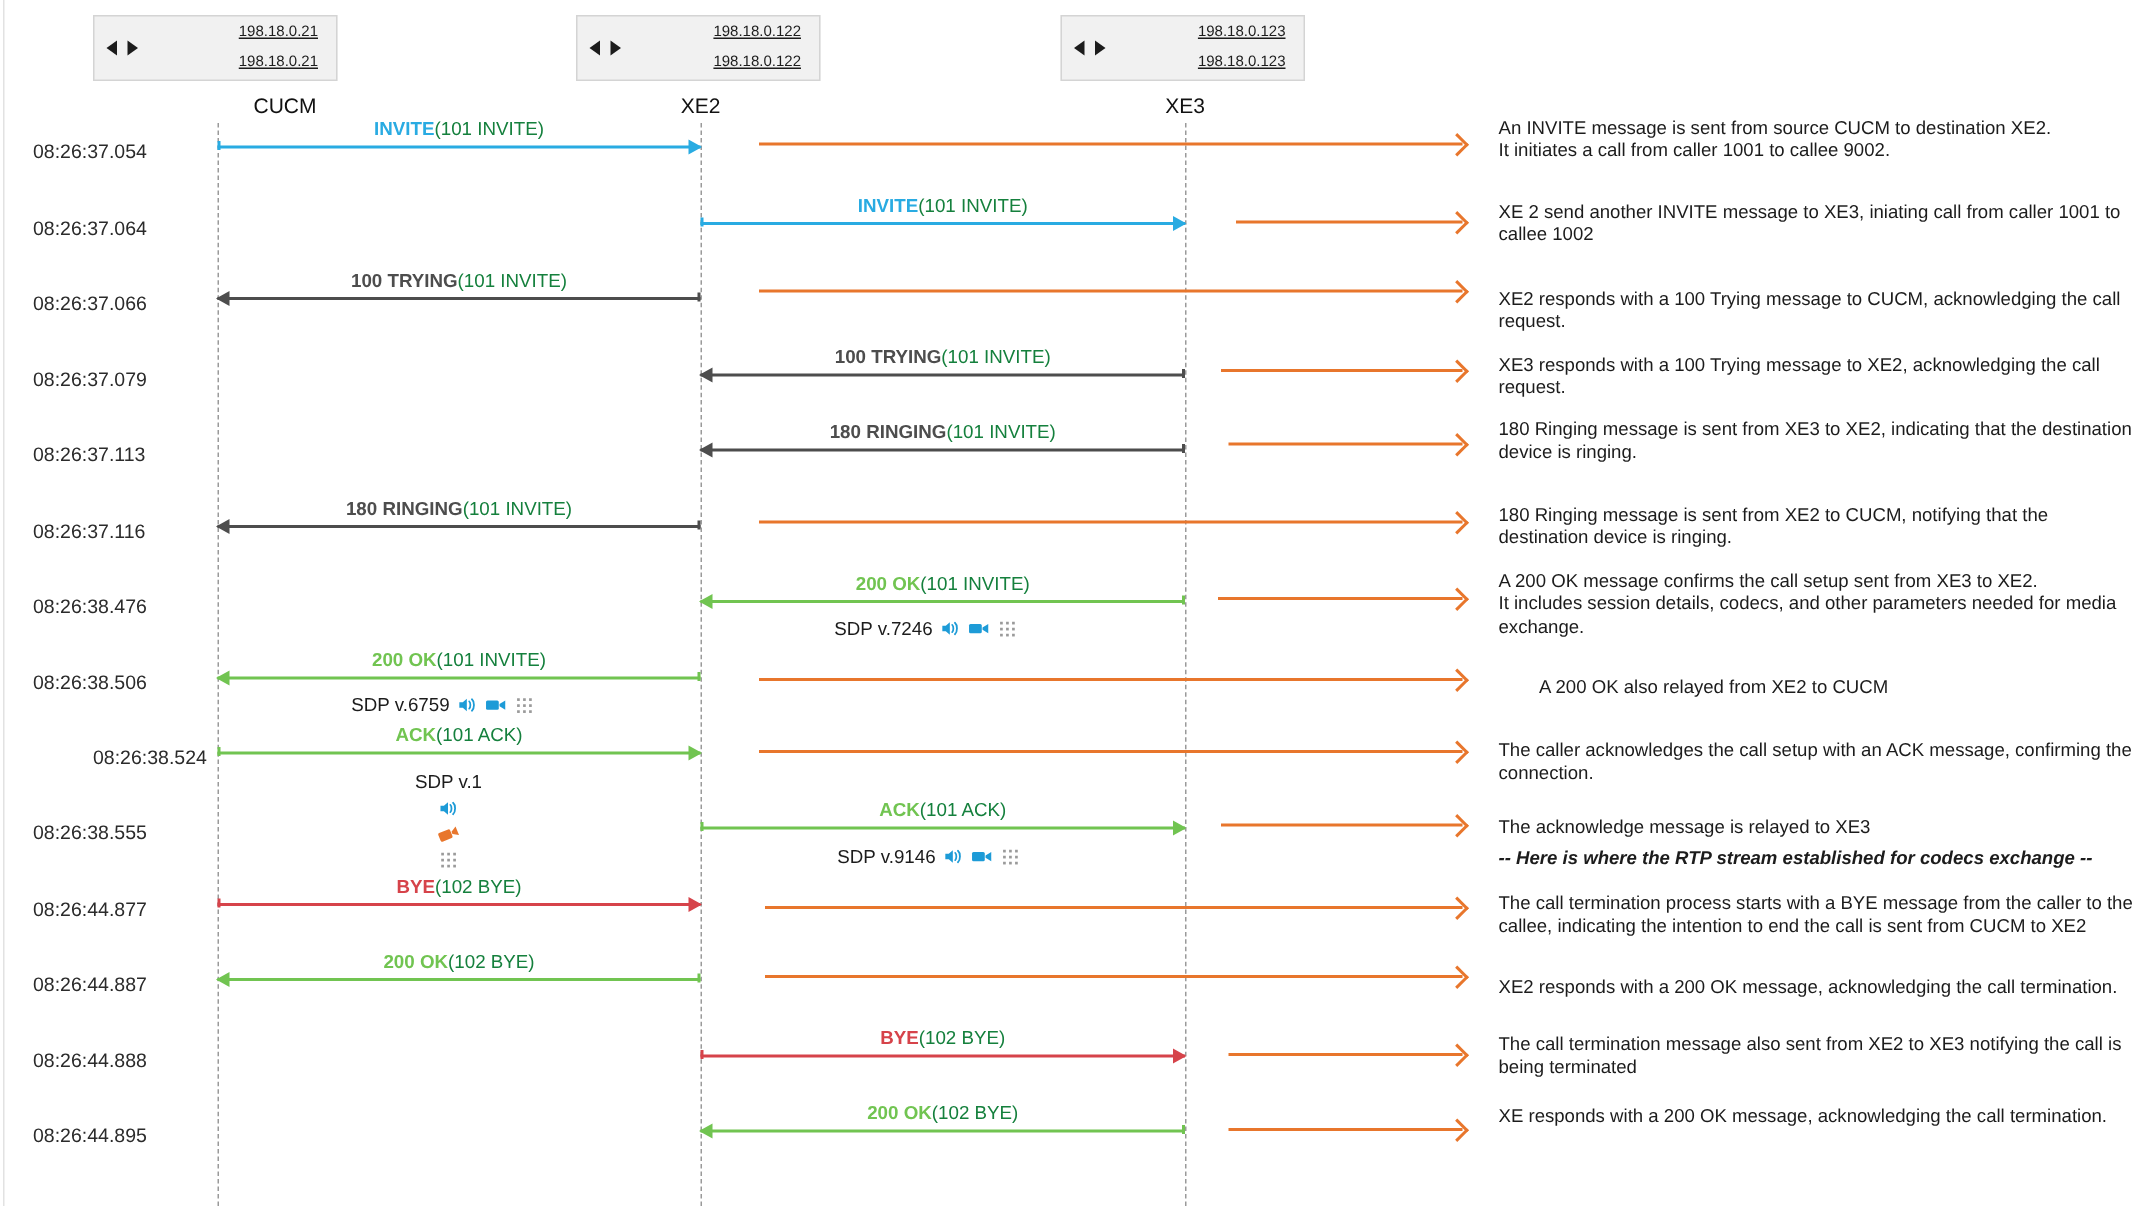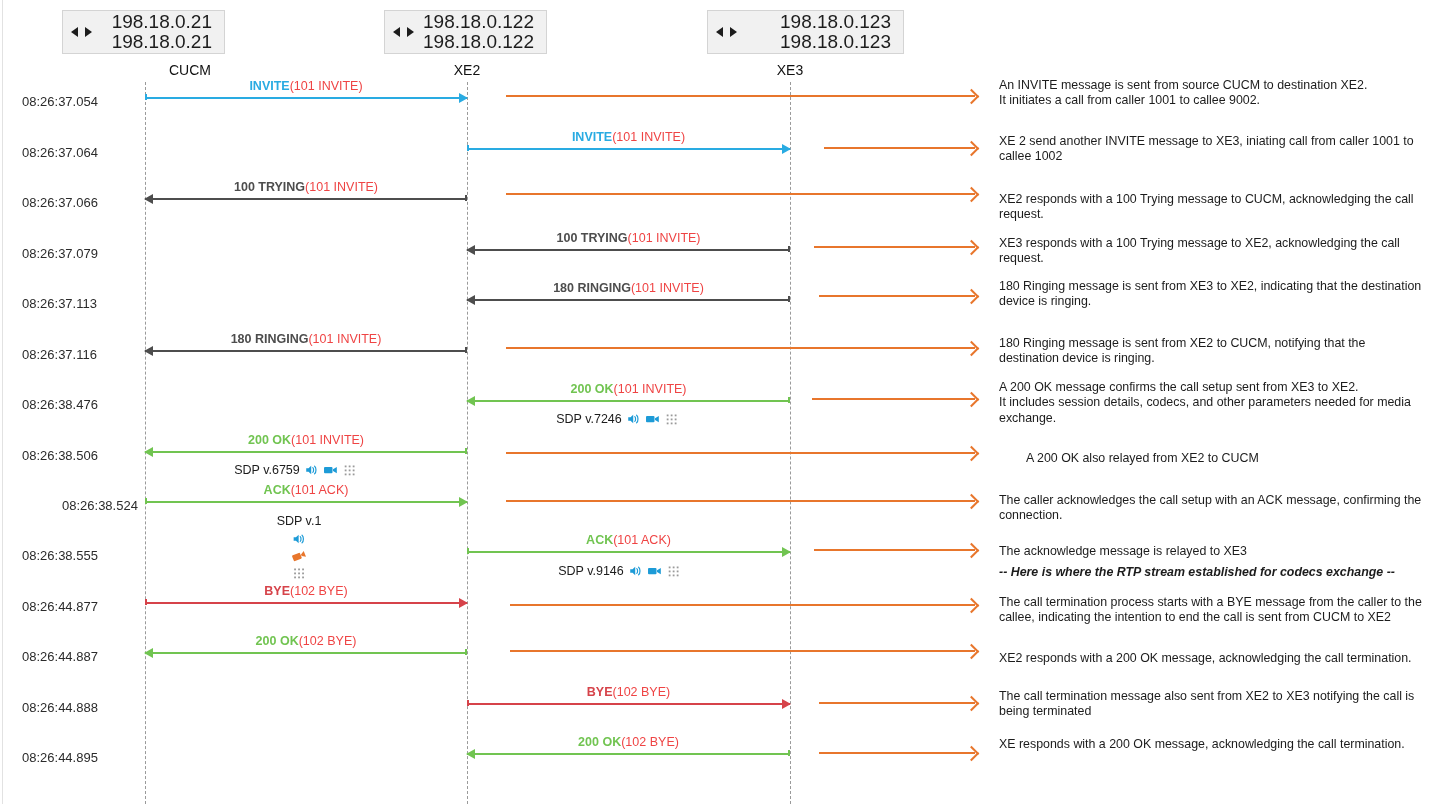--- a/index.html
+++ b/index.html
@@ -41,24 +41,25 @@
   .tri-r { border-left: 7px solid #1c1c1c; }
   .host-ips {
     display: flex;
     flex-direction: column;
     justify-content: center;
     align-items: flex-end;
     flex: 1;
     padding-right: 6px;
   }
   .host-ips span {
-    font-size: 19px;
+    font-size: 10px;
     color: #1c1c1c;
     line-height: 20px;
     white-space: nowrap;
+    text-decoration: underline;
   }
   .host-label {
     position: absolute;
     font-size: 14px;
     color: #111;
     transform: translateX(-50%);
     white-space: nowrap;
   }
 
   
@@ -115,21 +116,21 @@
   .arrow.left  .tail { right: 0; }
 
   .msg-label {
     position: absolute;
     font-size: 12.5px;
     white-space: nowrap;
     transform: translate(-50%, -100%);
     line-height: 14px;
   }
   .msg-label b { font-weight: bold; }
-  .msg-label .cid { color: #ef4444; font-weight: normal; margin-left: 0; }
+  .msg-label .cid { color: #15803d; font-weight: normal; margin-left: 0; }
 
   
   .sdp {
     position: absolute;
     font-size: 12.5px;
     color: #1c1c1c;
     white-space: nowrap;
     transform: translateX(-50%);
     display: flex;
     align-items: center;
@@ -190,21 +191,21 @@
         <div class="host-nav">
           <div class="tri-l"></div>
           <div class="tri-r"></div>
         </div>
         <div class="host-ips">
           <span>198.18.0.122</span>
           <span>198.18.0.122</span>
         </div>
       </div>
       <div class="host-label" style="left: 467px; top: 62px;">XE2</div>
-      <div class="host-box" style="left: 707px; top: 10px; width: 197px;">
+      <div class="host-box" style="left: 707px; top: 10px; width: 163px;">
         <div class="host-nav">
           <div class="tri-l"></div>
           <div class="tri-r"></div>
         </div>
         <div class="host-ips">
           <span>198.18.0.123</span>
           <span>198.18.0.123</span>
         </div>
       </div>
       <div class="host-label" style="left: 790px; top: 62px;">XE3</div>

